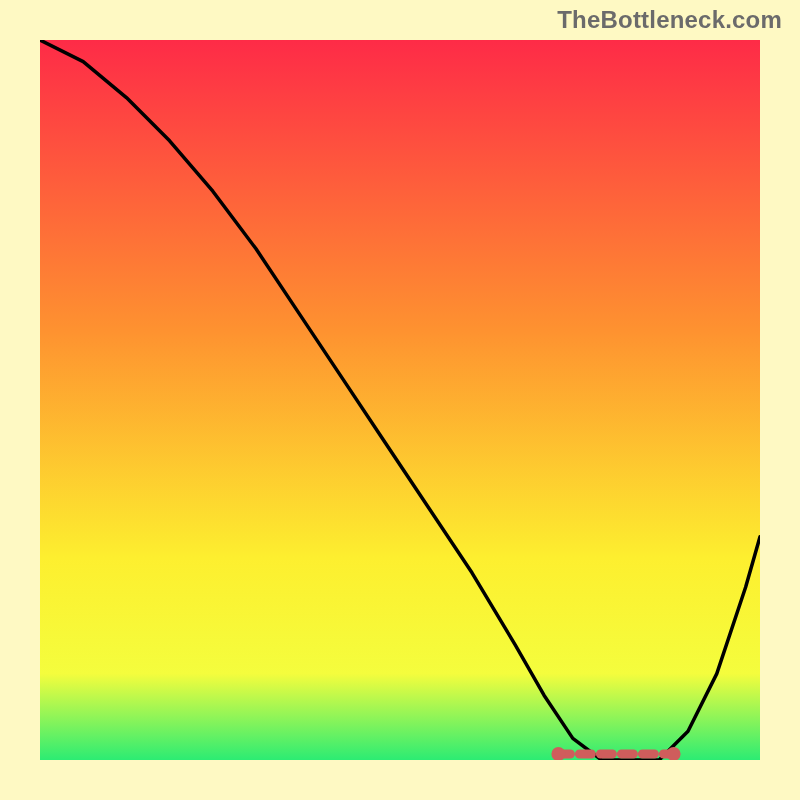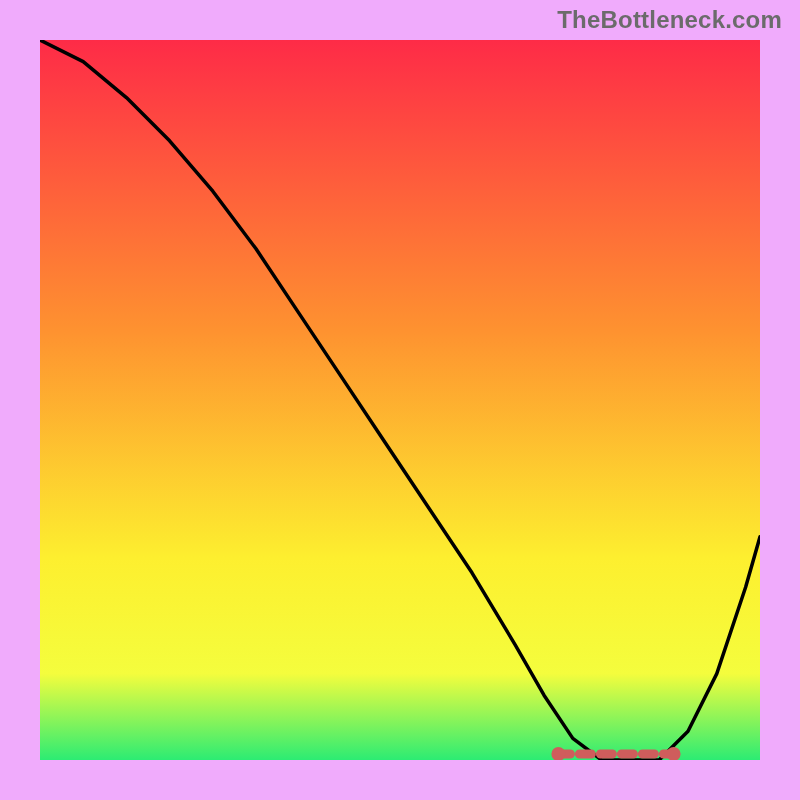--- a/index.html
+++ b/index.html
@@ -8,21 +8,21 @@
     width: 800px;
     height: 800px;
     background: #000;
     font-family: Arial, Helvetica, sans-serif;
     overflow: hidden;
   }
   .frame {
     position: relative;
     width: 800px;
     height: 800px;
-    background: #f0abfc;
+    background: #fef9c3;
   }
   .watermark {
     position: absolute;
     top: 6px;
     right: 18px;
     font-size: 24px;
     font-weight: 600;
     color: #6b6b6b;
     letter-spacing: 0.2px;
   }

